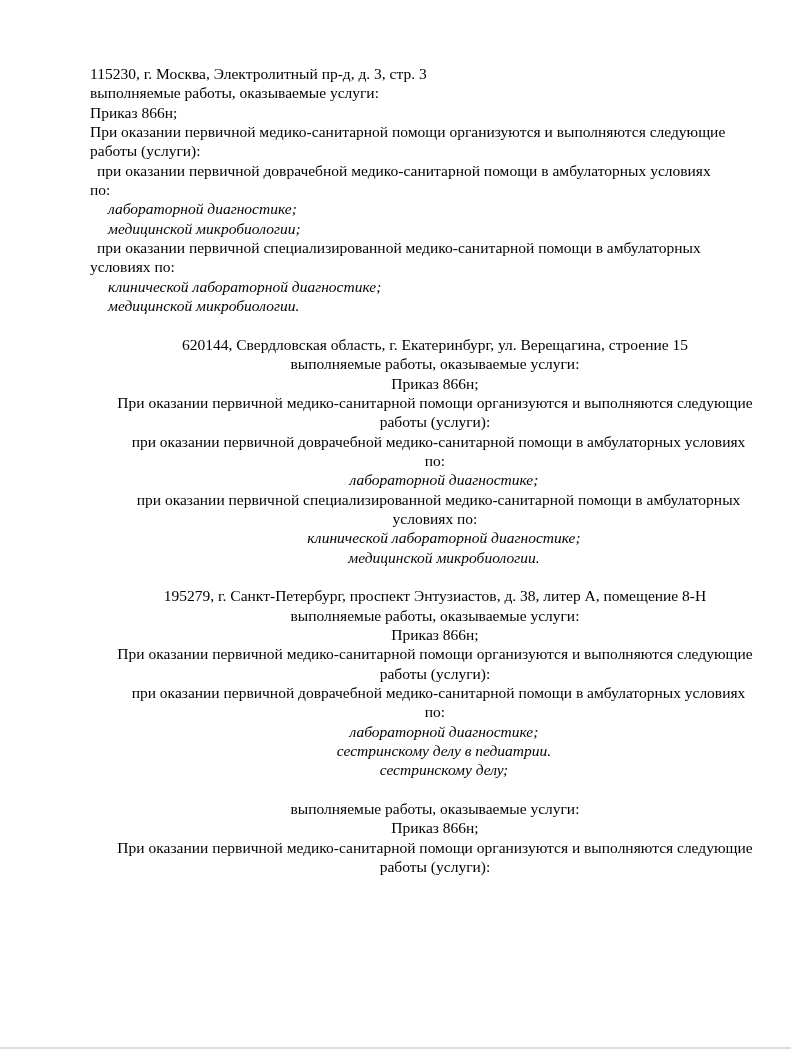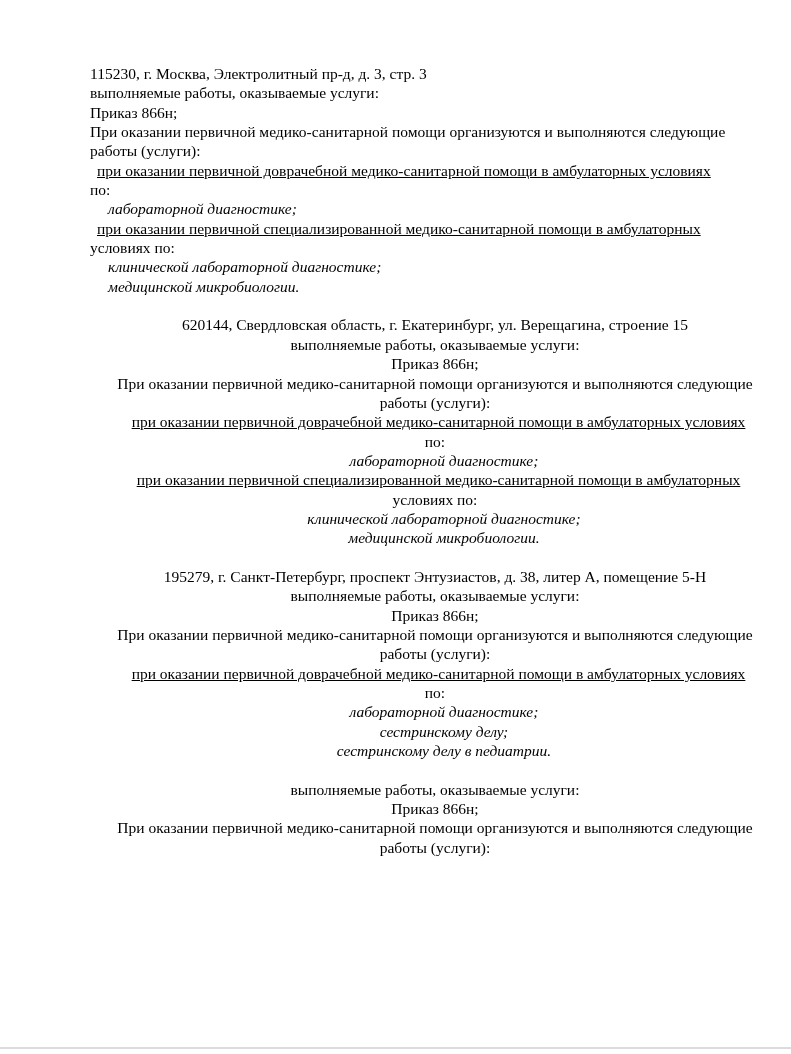--- a/index.html
+++ b/index.html
@@ -24,21 +24,21 @@
     line-height: 19.35px;
   }
   .block + .block {
     margin-top: 19.35px;
     text-align: center;
   }
   .line {
     white-space: nowrap;
   }
   .indent-0 { padding-left: 0; }
-  .indent-1 { padding-left: 7px; text-decoration: underline; }
+  .indent-1 { padding-left: 7px; }
   .indent-2 { padding-left: 18px; font-style: italic; }
   .bottom-divider {
     position: absolute;
     left: 0;
     top: 1047px;
     width: 791px;
     height: 2px;
     background: #dcdcdc;
   }
 </style>
@@ -48,50 +48,51 @@
 <div class="doc">
     <div class="block">
       <div class="line indent-0">115230, г. Москва, Электролитный пр-д, д. 3, стр. 3</div>
       <div class="line indent-0">выполняемые работы, оказываемые услуги:</div>
       <div class="line indent-0">Приказ 866н;</div>
       <div class="line indent-0">При оказании первичной медико-санитарной помощи организуются и выполняются следующие</div>
       <div class="line indent-0">работы (услуги):</div>
       <div class="line indent-1">при оказании первичной доврачебной медико-санитарной помощи в амбулаторных условиях</div>
       <div class="line indent-0">по:</div>
       <div class="line indent-2">лабораторной диагностике;</div>
+      <div class="line indent-2">медицинской микробиологии;</div>
       <div class="line indent-1">при оказании первичной специализированной медико-санитарной помощи в амбулаторных</div>
       <div class="line indent-0">условиях по:</div>
       <div class="line indent-2">клинической лабораторной диагностике;</div>
       <div class="line indent-2">медицинской микробиологии.</div>
     </div>
     <div class="block">
       <div class="line indent-0">620144, Свердловская область, г. Екатеринбург, ул. Верещагина, строение 15</div>
       <div class="line indent-0">выполняемые работы, оказываемые услуги:</div>
       <div class="line indent-0">Приказ 866н;</div>
       <div class="line indent-0">При оказании первичной медико-санитарной помощи организуются и выполняются следующие</div>
       <div class="line indent-0">работы (услуги):</div>
       <div class="line indent-1">при оказании первичной доврачебной медико-санитарной помощи в амбулаторных условиях</div>
       <div class="line indent-0">по:</div>
       <div class="line indent-2">лабораторной диагностике;</div>
       <div class="line indent-1">при оказании первичной специализированной медико-санитарной помощи в амбулаторных</div>
       <div class="line indent-0">условиях по:</div>
       <div class="line indent-2">клинической лабораторной диагностике;</div>
       <div class="line indent-2">медицинской микробиологии.</div>
     </div>
     <div class="block">
-      <div class="line indent-0">195279, г. Санкт-Петербург, проспект Энтузиастов, д. 38, литер А, помещение 5-Н</div>
+      <div class="line indent-0">195279, г. Санкт-Петербург, проспект Энтузиастов, д. 38, литер А, помещение 8-Н</div>
       <div class="line indent-0">выполняемые работы, оказываемые услуги:</div>
       <div class="line indent-0">Приказ 866н;</div>
       <div class="line indent-0">При оказании первичной медико-санитарной помощи организуются и выполняются следующие</div>
       <div class="line indent-0">работы (услуги):</div>
       <div class="line indent-1">при оказании первичной доврачебной медико-санитарной помощи в амбулаторных условиях</div>
       <div class="line indent-0">по:</div>
       <div class="line indent-2">лабораторной диагностике;</div>
+      <div class="line indent-2">сестринскому делу в педиатрии.</div>
       <div class="line indent-2">сестринскому делу;</div>
-      <div class="line indent-2">сестринскому делу в педиатрии.</div>
     </div>
     <div class="block">
       <div class="line indent-0">выполняемые работы, оказываемые услуги:</div>
       <div class="line indent-0">Приказ 866н;</div>
       <div class="line indent-0">При оказании первичной медико-санитарной помощи организуются и выполняются следующие</div>
       <div class="line indent-0">работы (услуги):</div>
     </div>
   </div>
 <div class="bottom-divider"></div>
 

